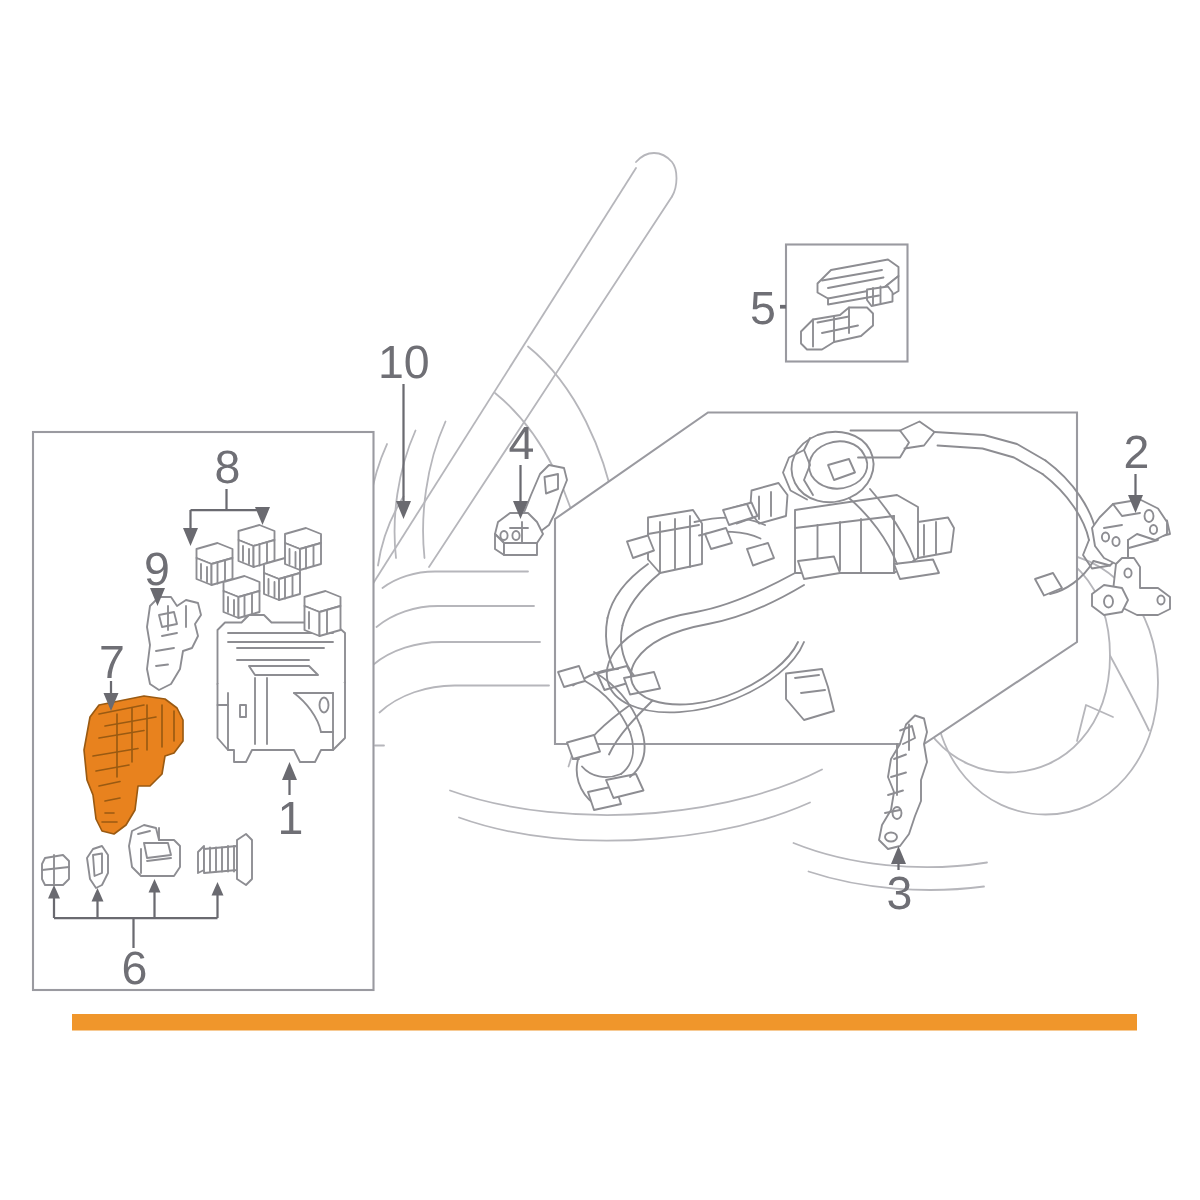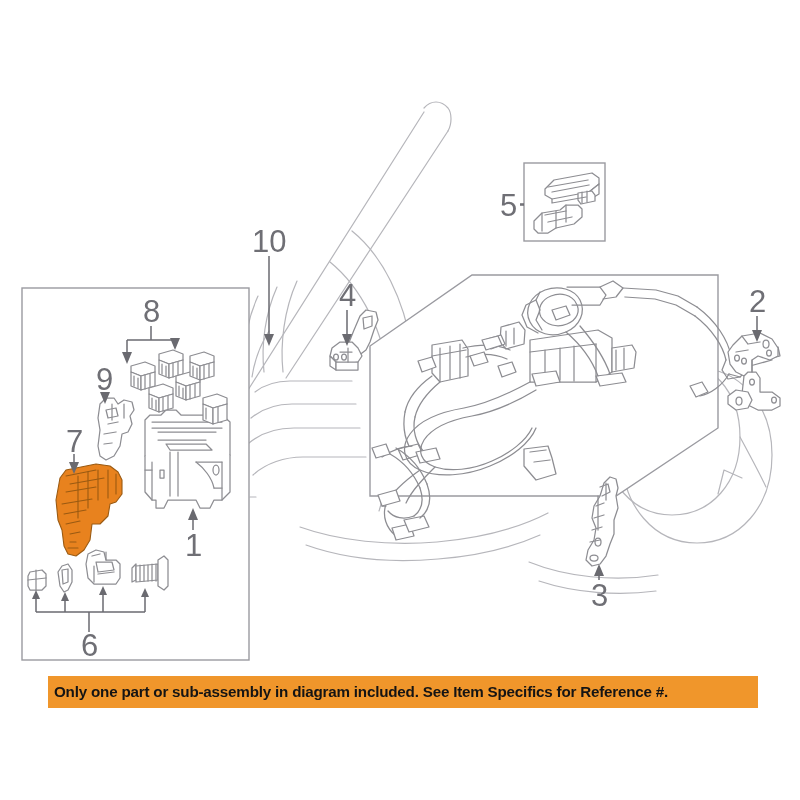--- a/index.html
+++ b/index.html
@@ -406,16 +406,15 @@
       <text class="num" x="185" y="556">1</text>
       <text class="num" x="81" y="656">6</text>
       <text class="num" x="339" y="306">4</text>
       <text class="num" x="500" y="216">5</text>
       <text class="num" x="749" y="312">2</text>
       <text class="num" x="591" y="606">3</text>
     </g>
   </svg>
 
   <div class="banner">
-    <div>Only one part or sub-assembly in diagram included. See Item Specifics for Reference #.</div>
   </div>
 
 </div>
 
 </body></html>

